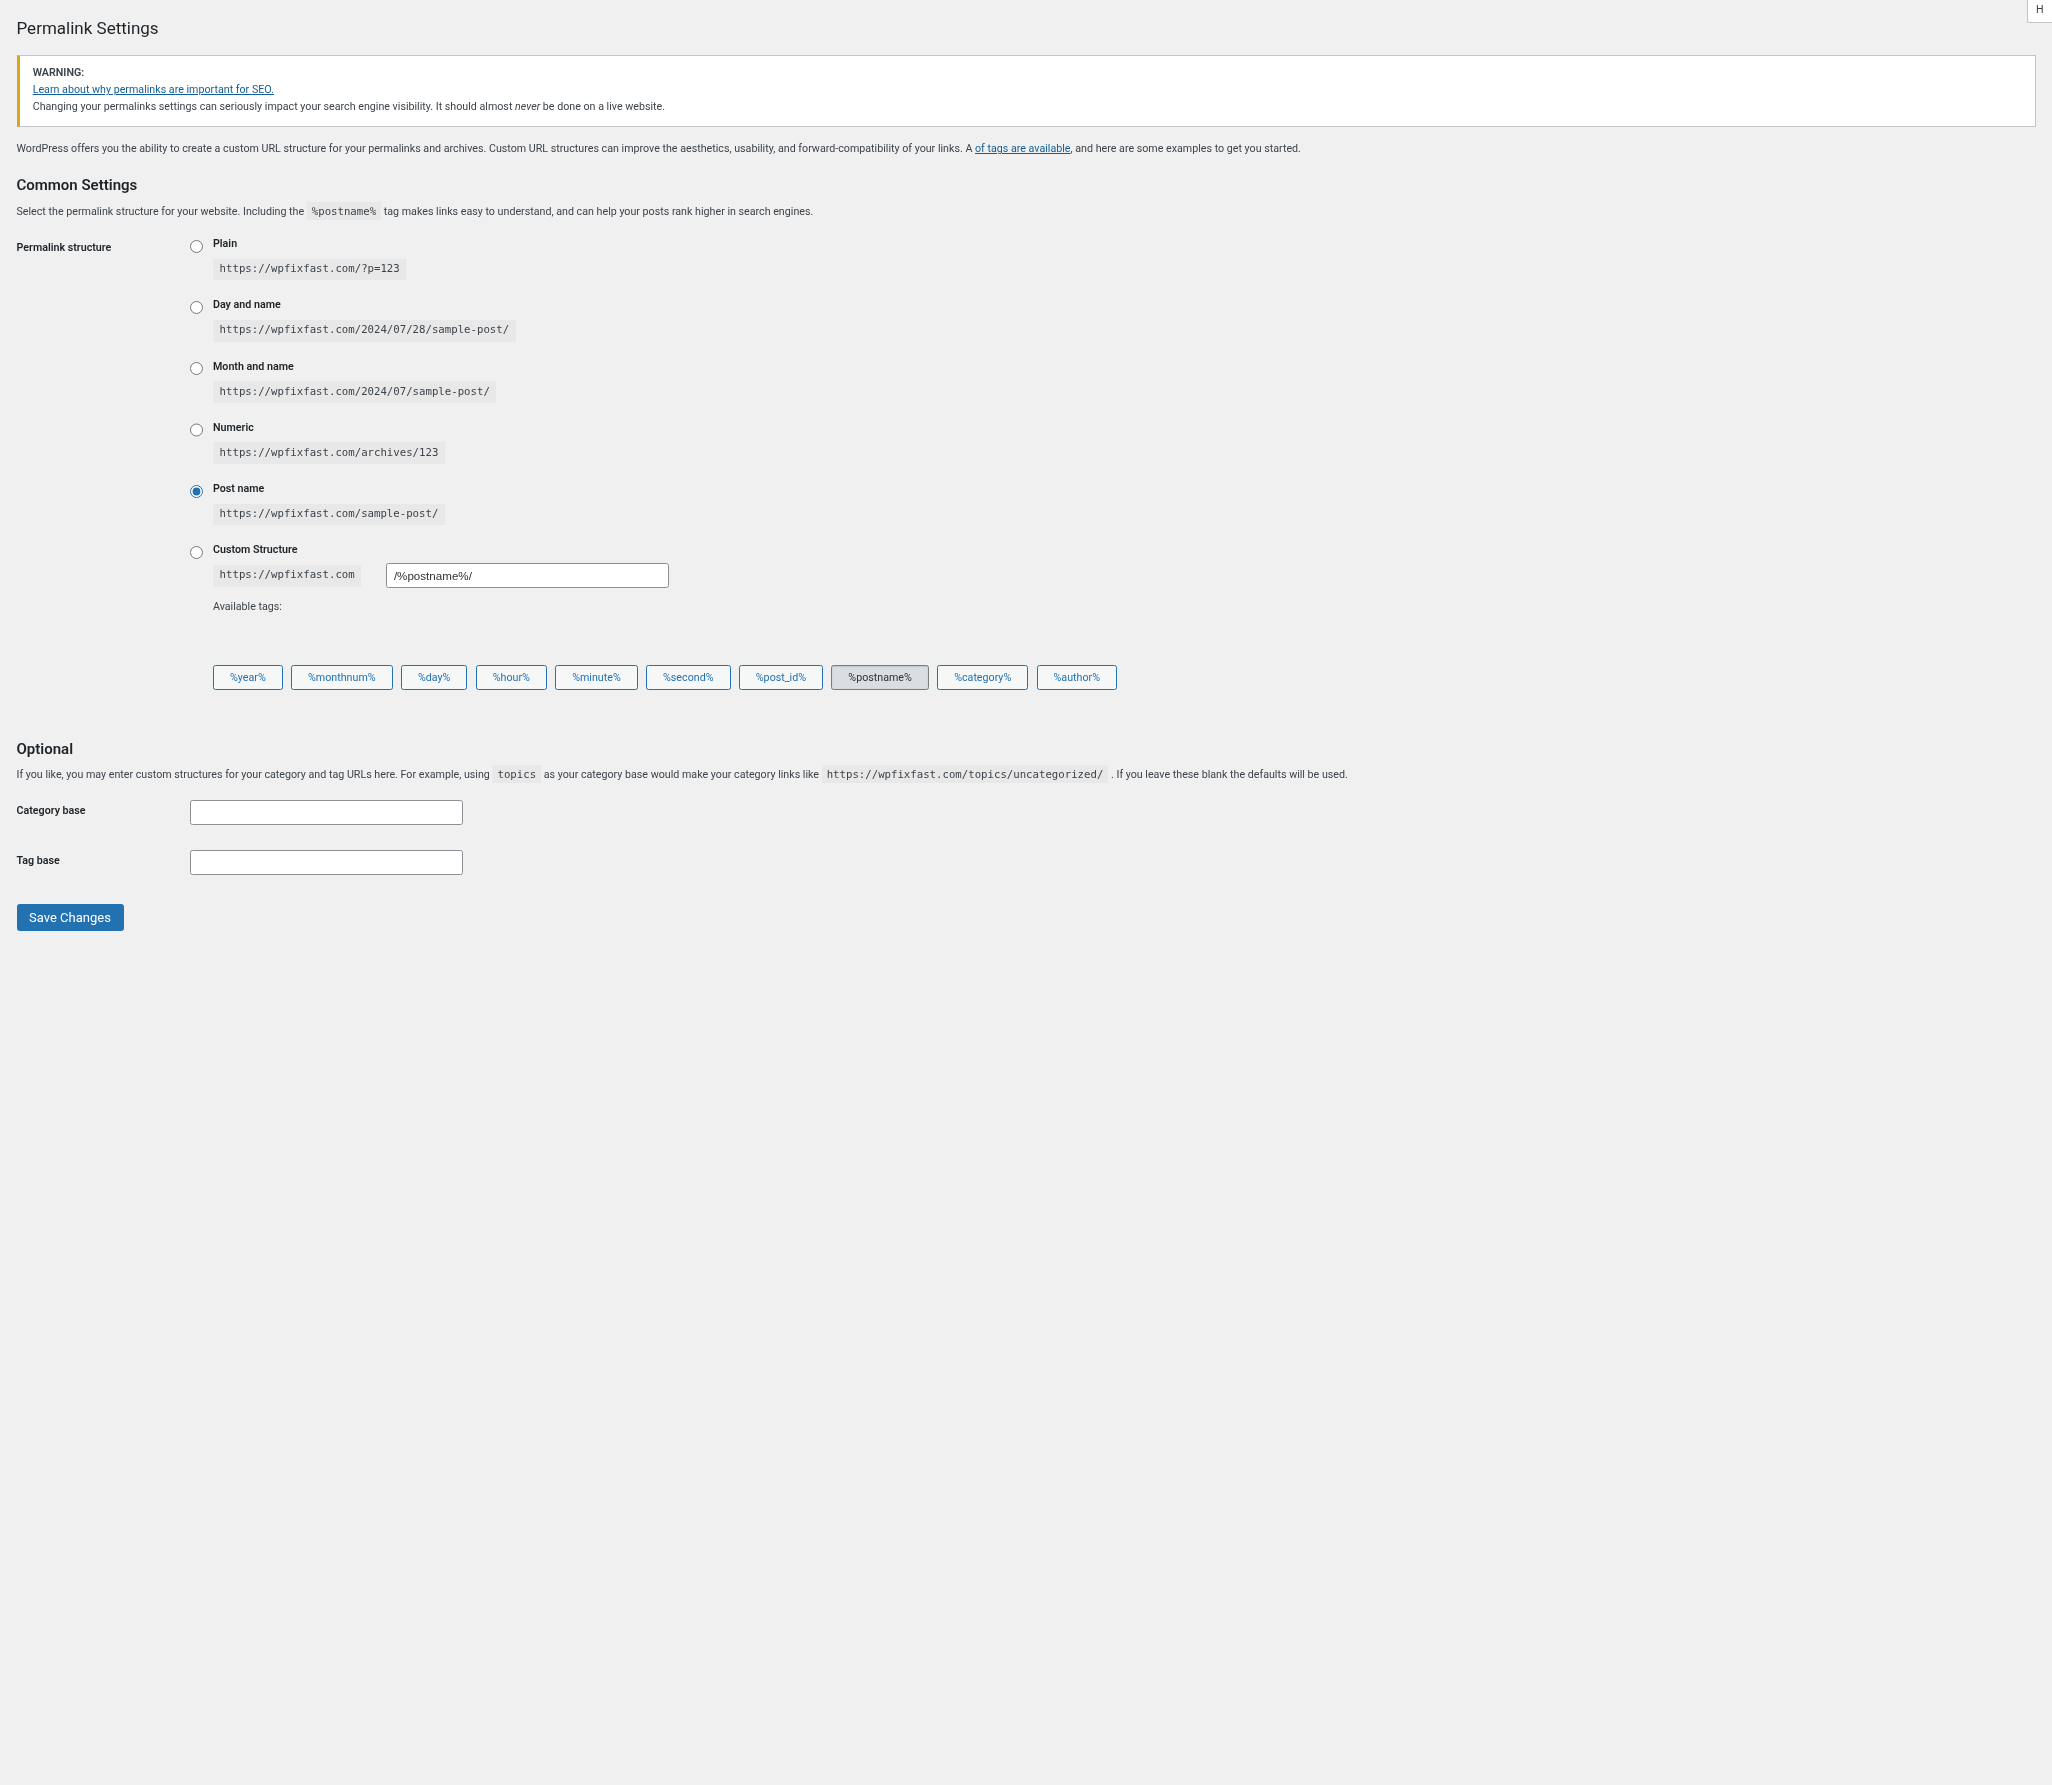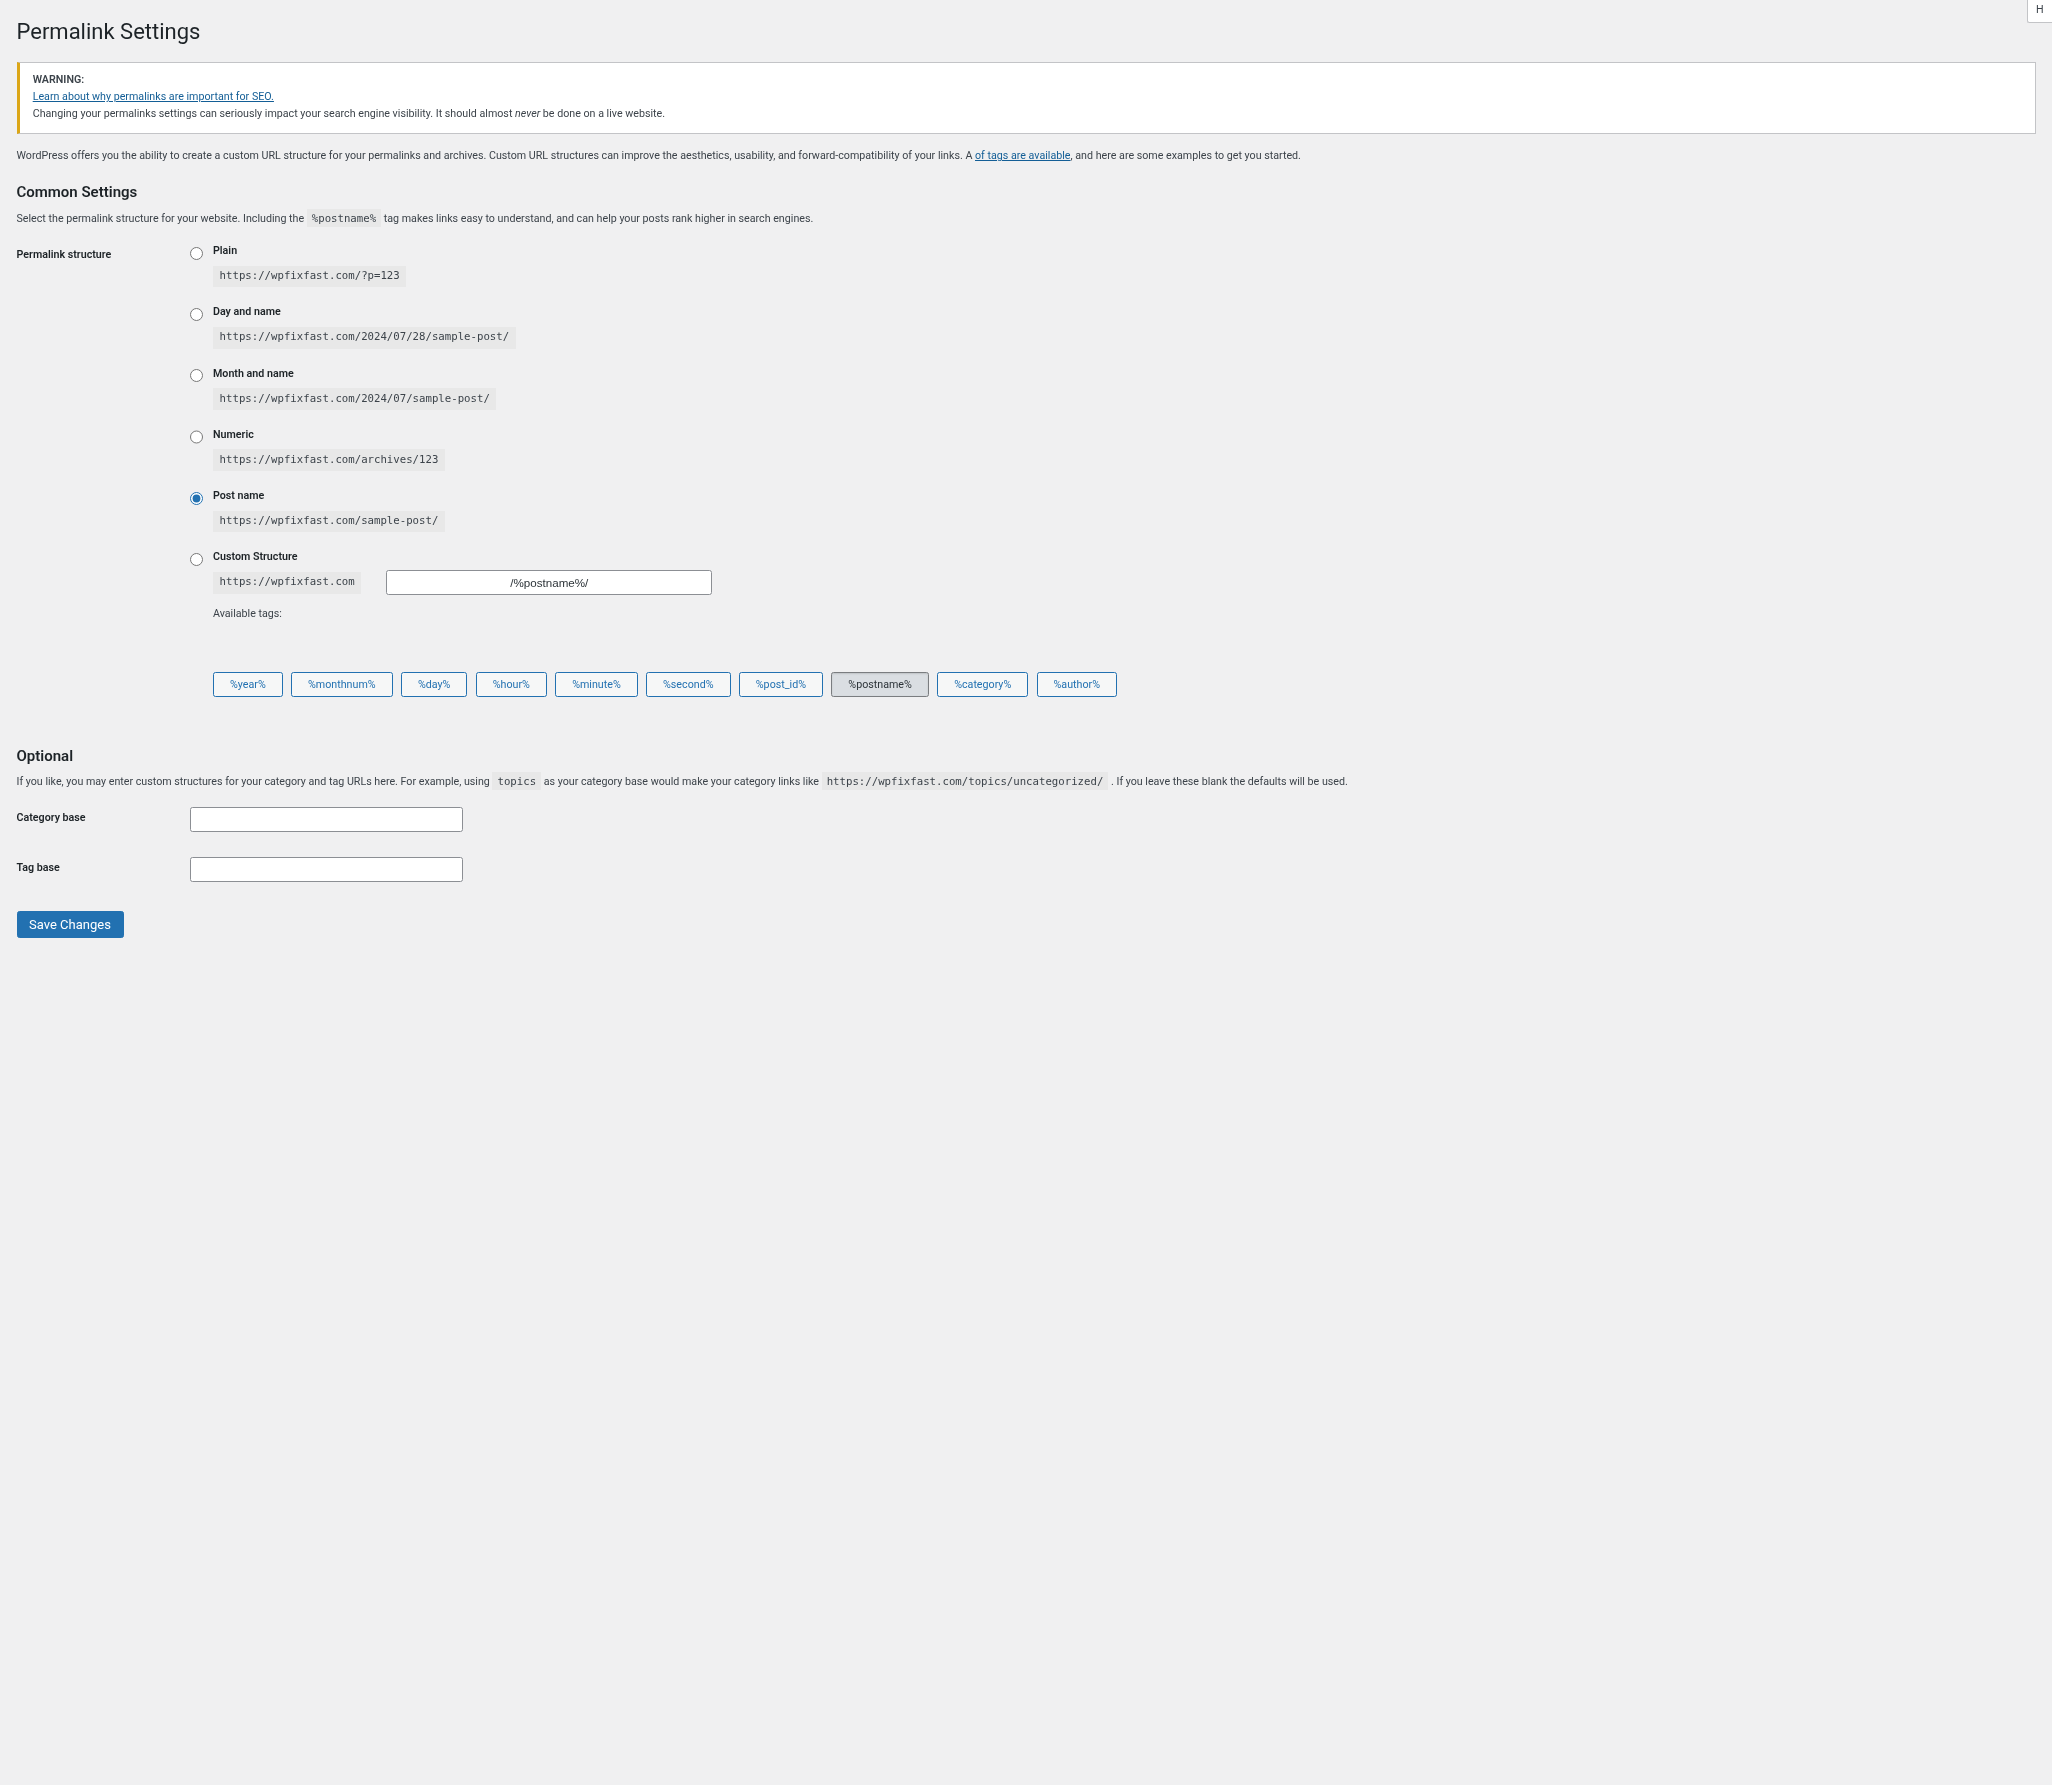--- a/index.html
+++ b/index.html
@@ -9,21 +9,21 @@
     background: #f0f0f1;
     font-family: -apple-system, BlinkMacSystemFont, "Segoe UI", Roboto, Oxygen-Sans, Ubuntu, Cantarell, "Helvetica Neue", sans-serif;
     font-size: 10.7px;
     color: #3c434a;
     line-height: 1.4;
   }
   .wrap {
     padding: 8.3px 16.5px 16.5px 16.5px;
   }
   h1 {
-    font-size: 22px;
+    font-size: 17px;
     font-weight: 400;
     margin: 8.3px 0 15px 0;
     color: #1d2327;
   }
   .notice {
     background: #fff;
     border: 0.8px solid #c3c4c7;
     border-left: 3.3px solid #dba617;
     padding: 10px 13.2px;
     margin: 4.1px 0 15px 0;
@@ -109,21 +109,21 @@
   input[type="text"] {
     padding: 0 6.6px;
     height: 25px;
     line-height: 23px;
     border: 0.8px solid #8c8f94;
     border-radius: 2.5px;
     background: #fff;
     font-size: 11.6px;
     color: #2c3338;
   }
-  .custom-input { width: 326px; text-align: center; }
+  .custom-input { width: 283px; }
   .avtags-label { margin: 11.6px 0 8.3px 0; }
   .tag-buttons {
     display: flex;
     flex-wrap: wrap;
     gap: 8.3px;
   }
   .tag-btn {
     border: 0.8px solid #2271b1;
     background: #f6f7f7;
     color: #2271b1;

